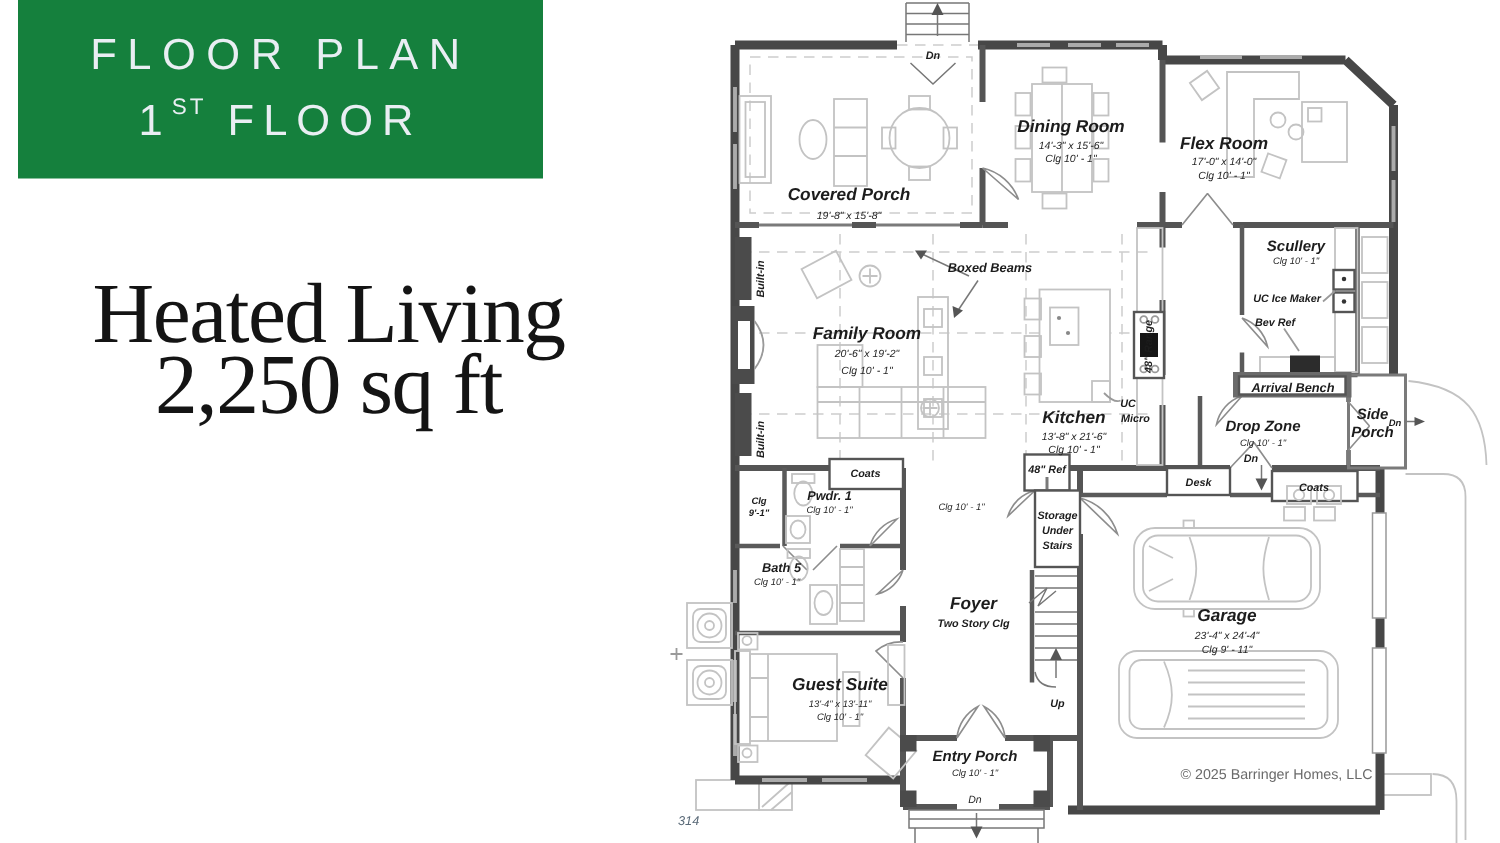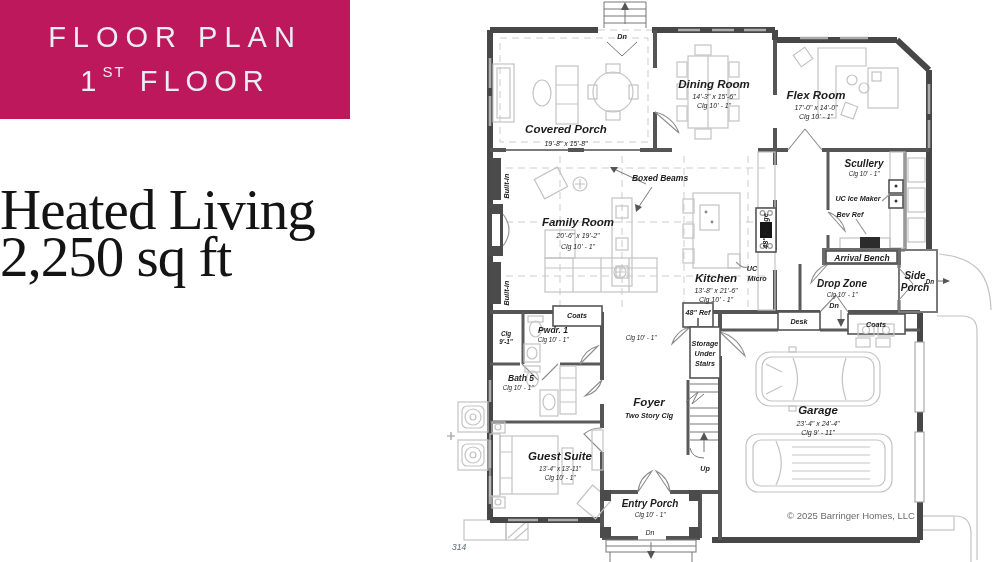--- a/index.html
+++ b/index.html
@@ -1,24 +1,24 @@
 <!DOCTYPE html>
 <html><head>
 <meta charset="utf-8">
 <style>
   html,body{margin:0;padding:0;}
   body{width:1000px;height:562px;position:relative;background:#ffffff;overflow:hidden;
        font-family:"Liberation Sans",sans-serif;}
-  .titleblock{position:absolute;left:0;top:0;width:350px;height:119px;background:#be185d;
+  .titleblock{position:absolute;left:12px;top:0;width:350px;height:119px;background:#15803d;
        display:flex;flex-direction:column;align-items:center;justify-content:center;gap:9px;
        color:#e9eef3;}
   .titleblock .l1{font-size:29px;font-weight:300;letter-spacing:7px;white-space:nowrap;}
   .titleblock .l2{font-size:29px;font-weight:300;letter-spacing:6px;white-space:nowrap;}
   .titleblock sup{font-size:15px;letter-spacing:2px;vertical-align:14px;}
-  .hero{position:absolute;left:0;top:186px;width:438px;
+  .hero{position:absolute;left:0;top:186px;width:438px;text-align:center;
        font-family:"Liberation Serif","DejaVu Serif",serif;font-weight:400;color:#141414;
        font-size:57px;line-height:0.83;letter-spacing:-1px;}
   svg{position:absolute;left:0;top:0;}
   
   .wx{stroke:#474747;stroke-width:6;fill:none;}
   .wi{stroke:#555;stroke-width:4;fill:none;}
   .w3{stroke:#5a5a5a;stroke-width:3;fill:none;}
   .wt{stroke:#7a7a7a;stroke-width:2;fill:none;}
   .lite{stroke:#ababab;stroke-width:2.6;fill:none;}
   .f{stroke:#c3c3c3;stroke-width:1.2;fill:none;}

